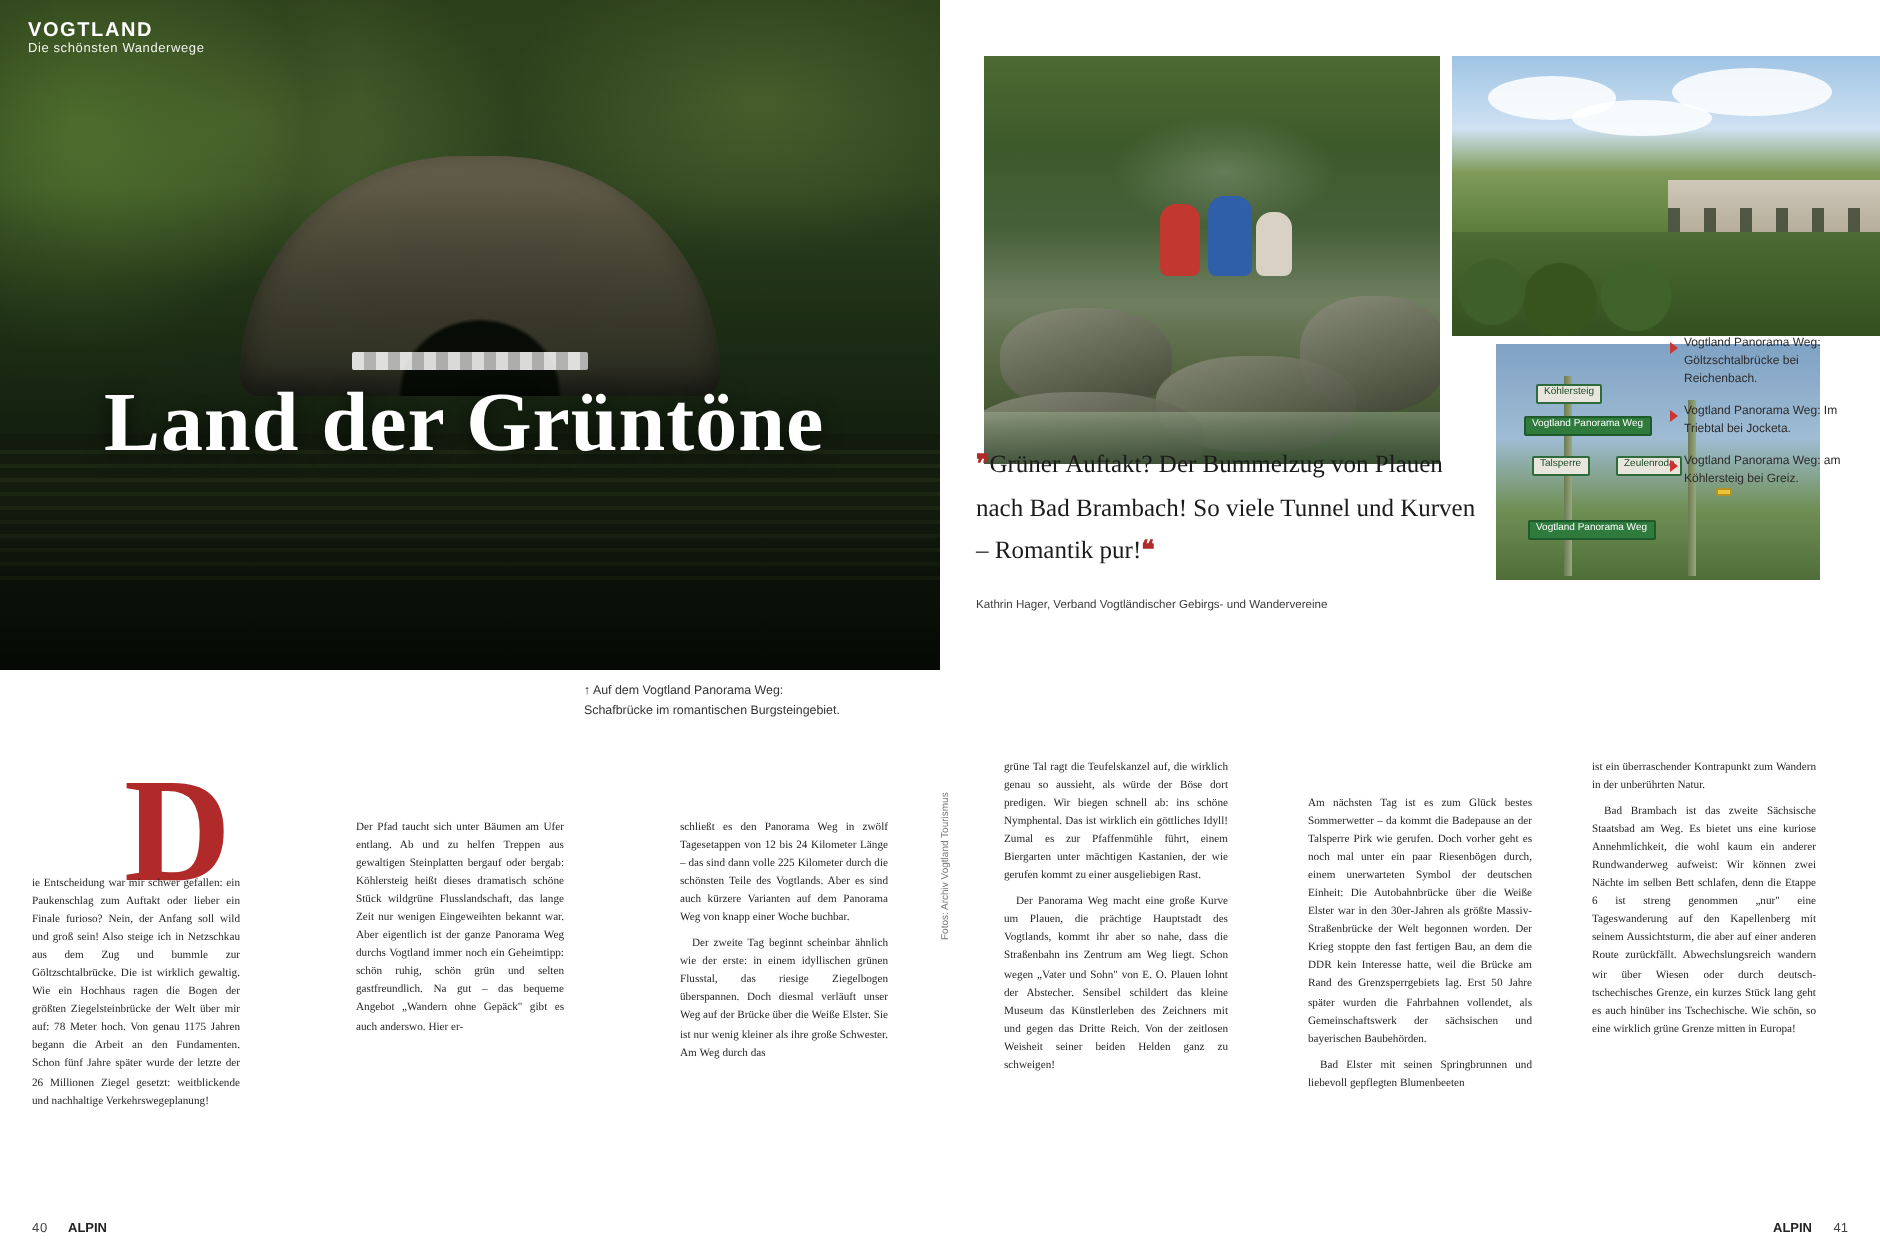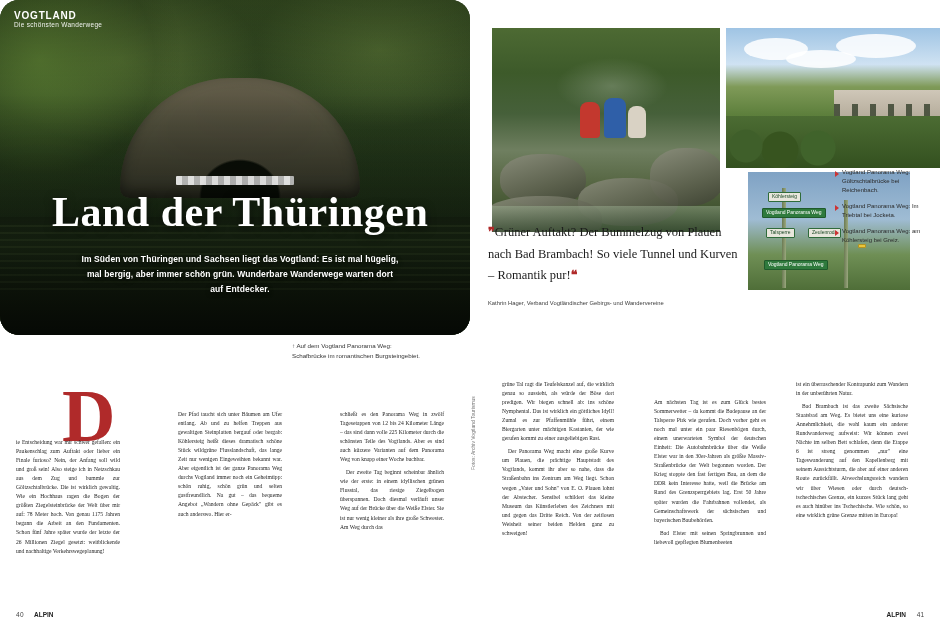--- a/index.html
+++ b/index.html
@@ -21,21 +21,20 @@
     background: #ffffff;
   }
 
   
   .hero {
     position: absolute;
     left: 0; top: 0;
     width: 470px; height: 335px;
     overflow: hidden;
     background: #203018;
-    border-radius: 19px;
   }
   .hero-photo {
     position: absolute;
     inset: 0;
     background:
       radial-gradient(ellipse 120px 70px at 238px 130px, rgba(15,18,10,0.95) 0%, rgba(15,18,10,0.6) 55%, rgba(0,0,0,0) 75%),
       radial-gradient(ellipse 200px 120px at 120px 60px, rgba(120,150,70,0.55) 0%, rgba(40,60,25,0.1) 70%),
       radial-gradient(ellipse 180px 110px at 380px 50px, rgba(110,140,65,0.5) 0%, rgba(35,55,22,0.1) 70%),
       linear-gradient(180deg, #3a5224 0%, #2e4320 28%, #22361a 48%, #1b2c16 66%, #16240f 100%);
   }
@@ -356,22 +355,21 @@
     <div class="hero-water"></div>
     <div class="hero-shade"></div>
 
     <div class="brandmark">
       <span class="bm-title">VOGTLAND</span>
       <span class="bm-sub">Die schönsten Wanderwege</span>
     </div>
 
     <div class="hero-scalebar"></div>
 
-    <div class="hero-title">Land der Thüringen</div>
-    <div class="hero-dek">Im Süden von Thüringen und Sachsen liegt das Vogtland: Es ist mal hügelig, mal bergig, aber immer schön grün. Wunderbare Wanderwege warten dort auf Entdecker.</div>
+    <div class="hero-title">Land der Grüntöne</div>
   </div>
 
   <div class="caption-left">↑ Auf dem Vogtland Panorama Weg: Schafbrücke im romantischen Burgsteingebiet.</div>
 
   <div class="photo photo-kids">
     <div class="rock r1"></div>
     <div class="rock r3"></div>
     <div class="person p1"></div>
     <div class="person p2"></div>
     <div class="person p3"></div>

